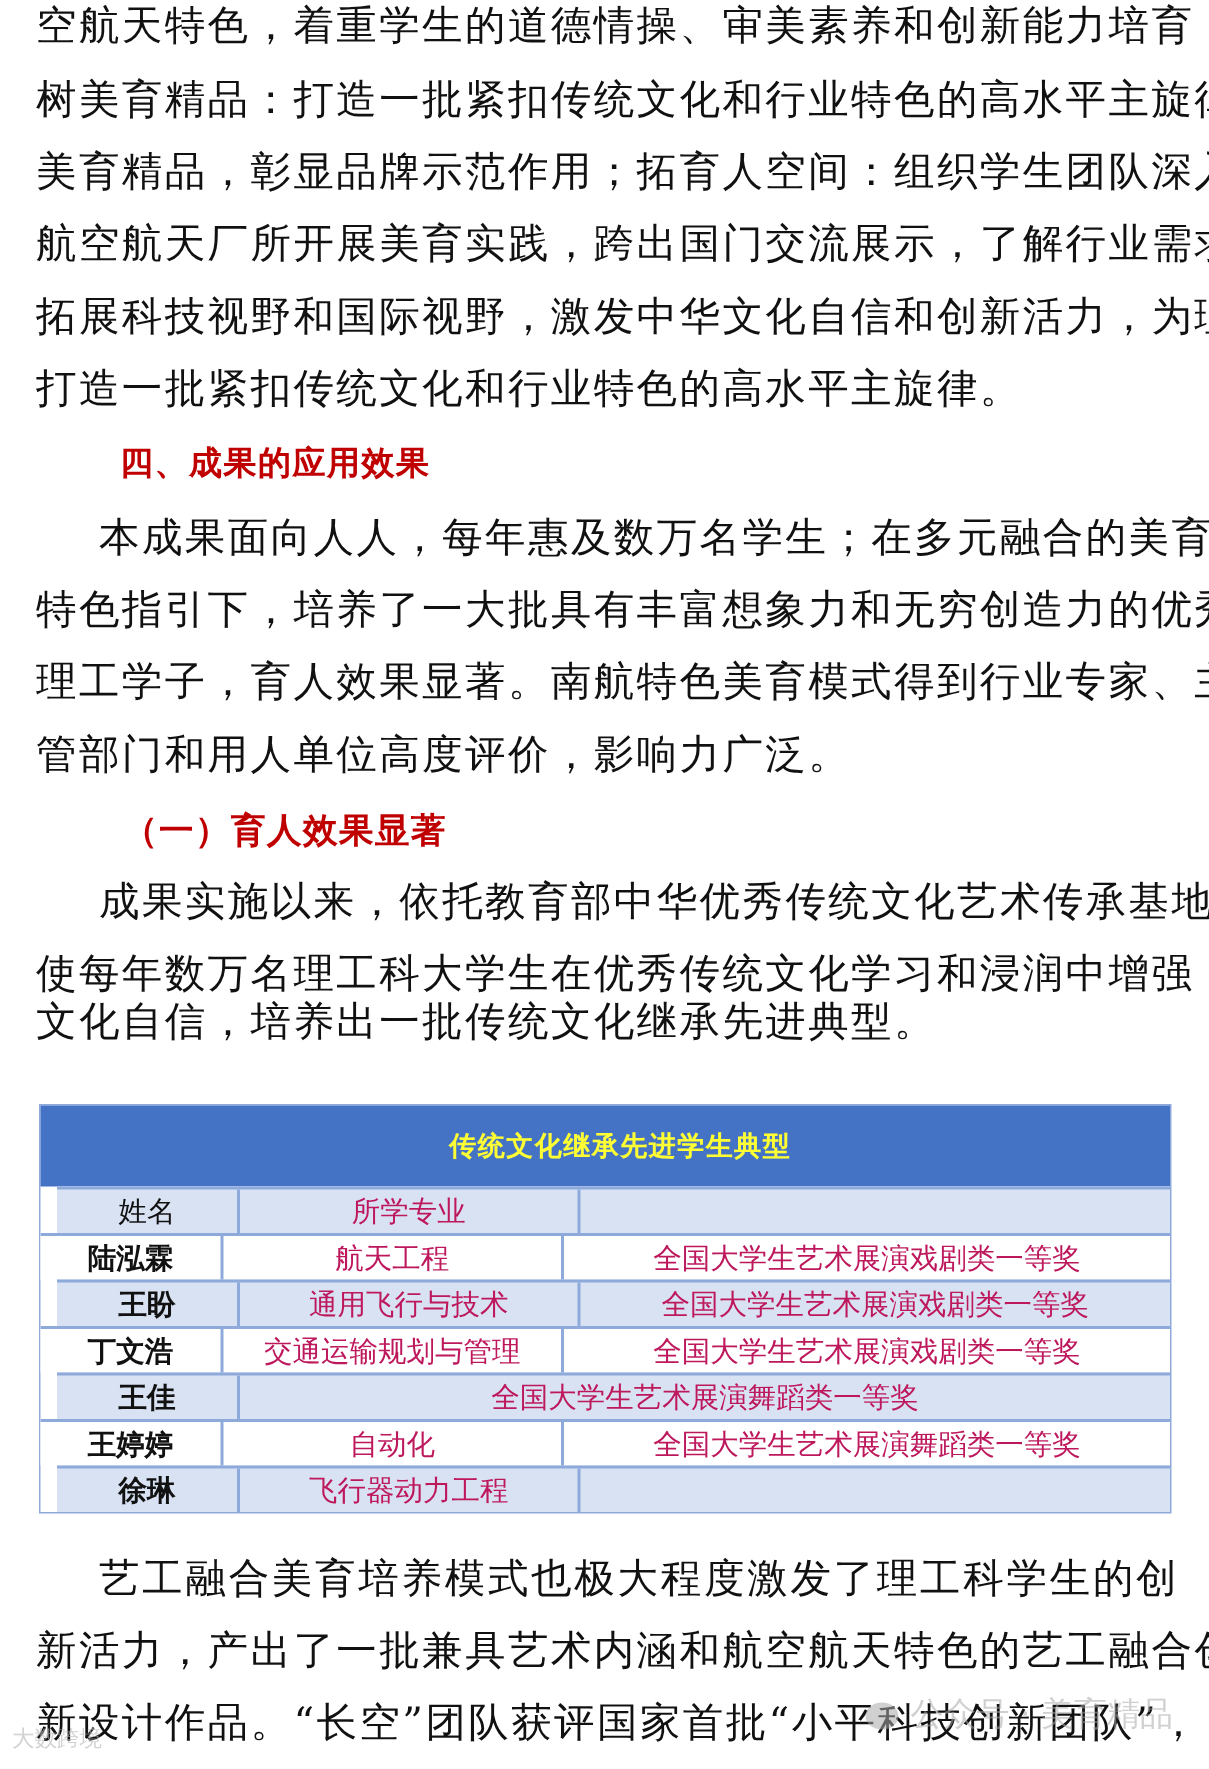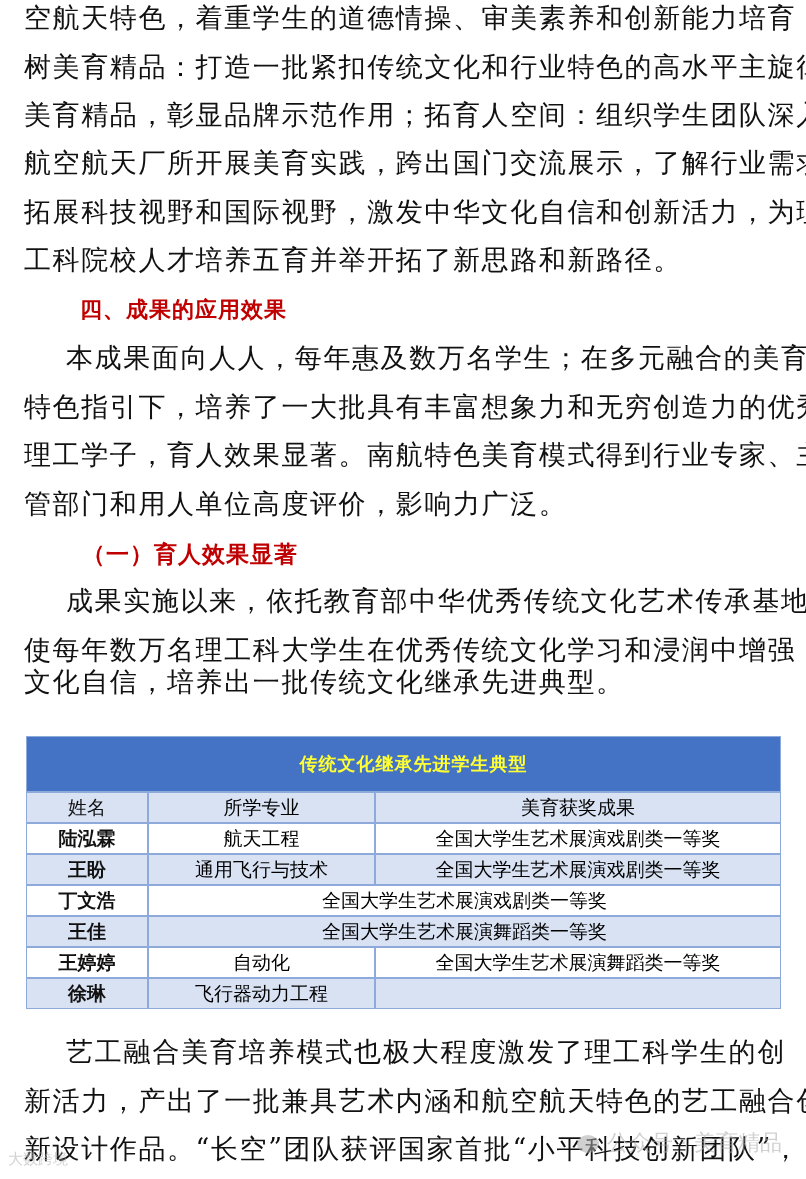--- a/index.html
+++ b/index.html
@@ -30,25 +30,25 @@
     border: 1px solid #8eaadb; box-sizing: border-box;
     font-family: "DejaVu Serif", serif;
   }
   .table-title {
     height: 54px; background: #4472c4; color: #ffff33;
     font-family: "DejaVu Sans", sans-serif; font-weight: bold; font-size: 18px;
     display: flex; align-items: center; justify-content: center;
     letter-spacing: 1px; padding-left: 20px;
   }
   .trow { display: flex; height: 31px; border-top: 2px solid #8eaadb; box-sizing: border-box; }
-  .trow.alt { background: #d9e2f3; }
+  .trow.alt { background: #d9e2f3; margin-left: 11px; }
   .trow.plain { background: #ffffff; }
   .cell {
     display: flex; align-items: center; justify-content: center;
-    font-size: 19px; color: #000000; white-space: nowrap; box-sizing: border-box;
+    font-size: 19px; color: #be185d; white-space: nowrap; box-sizing: border-box;
   }
   .c1 { width: 122px; border-right: 2px solid #8eaadb; font-family: "DejaVu Sans", sans-serif; font-weight: bold; color: #111; }
   .c2 { width: 227px; border-right: 2px solid #8eaadb; }
   .c3 { flex: 1; }
   .trow.hdr .c1 { font-weight: normal; font-family: "DejaVu Sans", sans-serif; }
 
   .watermark {
     position: absolute; color: rgba(170,170,170,0.55); font-family: "DejaVu Sans", sans-serif;
     white-space: nowrap; font-size: 22px;
   }
@@ -61,21 +61,21 @@
 </style>
 </head>
 <body>
 
 <div>
   <div class="line" style="top:0px">空航天特色，着重学生的道德情操、审美素养和创新能力培育；</div>
   <div class="line" style="top:49px">树美育精品：打造一批紧扣传统文化和行业特色的高水平主旋律</div>
   <div class="line" style="top:97px">美育精品，彰显品牌示范作用；拓育人空间：组织学生团队深入</div>
   <div class="line" style="top:145px">航空航天厂所开展美育实践，跨出国门交流展示，了解行业需求，</div>
   <div class="line" style="top:194px">拓展科技视野和国际视野，激发中华文化自信和创新活力，为理</div>
-  <div class="line short" style="top:242px">工科院校人才培养五育并举开拓了新思路和新路径。</div>
+  <div class="line short" style="top:242px">打造一批紧扣传统文化和行业特色的高水平主旋律。</div>
 </div>
 
 <div class="heading h1">四、成果的应用效果</div>
 
 <div>
   <div class="line indent" style="top:340px">本成果面向人人，每年惠及数万名学生；在多元融合的美育</div>
   <div class="line" style="top:389px">特色指引下，培养了一大批具有丰富想象力和无穷创造力的优秀</div>
   <div class="line" style="top:437px">理工学子，育人效果显著。南航特色美育模式得到行业专家、主</div>
   <div class="line short" style="top:486px">管部门和用人单位高度评价，影响力广泛。</div>
 </div>
@@ -86,34 +86,34 @@
   <div class="line indent" style="top:583px">成果实施以来，依托教育部中华优秀传统文化艺术传承基地，</div>
   <div class="line" style="top:632px">使每年数万名理工科大学生在优秀传统文化学习和浸润中增强</div>
   <div class="line short" style="top:664px">文化自信，培养出一批传统文化继承先进典型。</div>
 </div>
 
 <div class="table">
   <div class="table-title">传统文化继承先进学生典型</div>
   <div class="trow alt hdr">
     <div class="cell c1">姓名</div>
     <div class="cell c2">所学专业</div>
-    <div class="cell c3">美育获奖成果</div>
   </div>
   <div class="trow plain">
     <div class="cell c1">陆泓霖</div>
     <div class="cell c2">航天工程</div>
     <div class="cell c3">全国大学生艺术展演戏剧类一等奖</div>
   </div>
   <div class="trow alt">
     <div class="cell c1">王盼</div>
     <div class="cell c2">通用飞行与技术</div>
     <div class="cell c3">全国大学生艺术展演戏剧类一等奖</div>
   </div>
   <div class="trow plain">
     <div class="cell c1">丁文浩</div>
+    <div class="cell c2">交通运输规划与管理</div>
     <div class="cell c3">全国大学生艺术展演戏剧类一等奖</div>
   </div>
   <div class="trow alt">
     <div class="cell c1">王佳</div>
     <div class="cell c3">全国大学生艺术展演舞蹈类一等奖</div>
   </div>
   <div class="trow plain">
     <div class="cell c1">王婷婷</div>
     <div class="cell c2">自动化</div>
     <div class="cell c3">全国大学生艺术展演舞蹈类一等奖</div>

